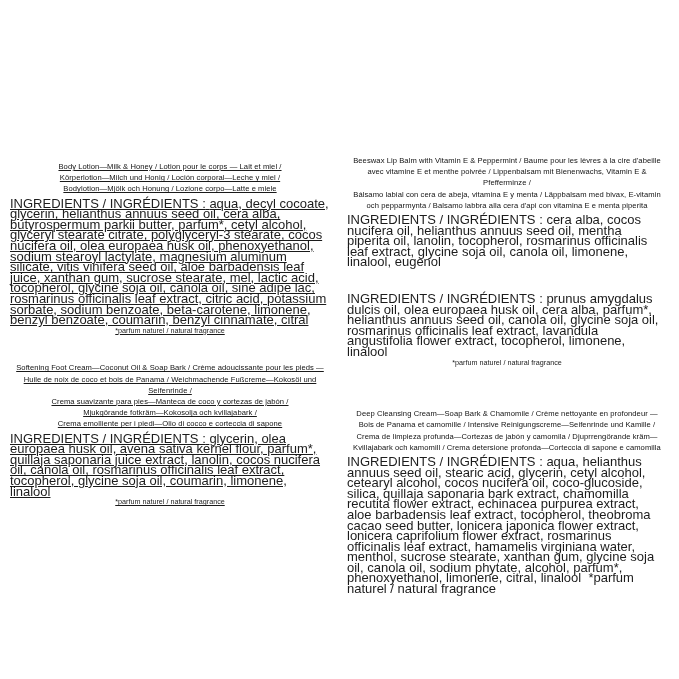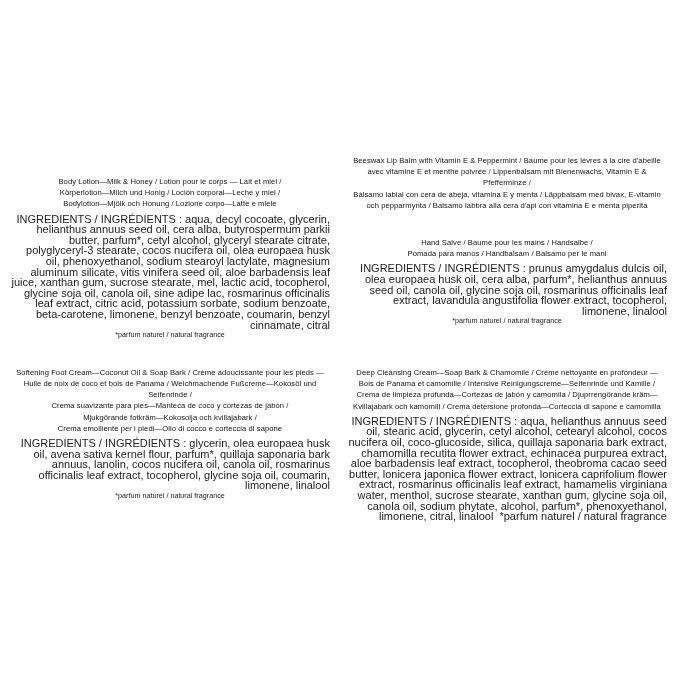--- a/index.html
+++ b/index.html
@@ -18,23 +18,24 @@
     position: relative;
     width: 679px;
     height: 679px;
   }
   .col {
     position: absolute;
     box-sizing: border-box;
   }
   .col-left {
     left: 0px;
-    top: 16px;
+    top: 1px;
     width: 340px;
     padding: 0 8px;
+    text-decoration: underline;
   }
   .col-right {
     left: 337px;
     top: 0px;
     width: 340px;
     padding: 0 8px;
   }
   .block {
     margin: 0 0 26px 0;
     text-align: center;
@@ -42,27 +43,27 @@
   .title {
     font-size: 7.6px;
     line-height: 11.2px;
     font-weight: 400;
     color: #111111;
     letter-spacing: 0.01em;
     margin: 0 0 4px 0;
     padding: 0 6px;
   }
   .ingredients {
-    font-size: 11px;
+    font-size: 13px;
     line-height: 10.6px;
     font-weight: 400;
     color: #1c1c1c;
     margin: 0;
     padding: 0 2px;
-    text-align: right;
+    text-align: left;
   }
   .ingredients .lead {
     font-weight: 400;
   }
   .fragrance {
     font-size: 7.2px;
     line-height: 10.6px;
     margin: 0;
     text-align: center;
   }
@@ -82,35 +83,35 @@
   <div class="col col-left">
 
     <div class="block" id="blk-body-lotion">
       <div class="title w-narrow">Body Lotion—Milk &amp; Honey / Lotion pour le corps — Lait et miel /<br>Körperlotion—Milch und Honig / Loción corporal—Leche y miel /<br>Bodylotion—Mjölk och Honung / Lozione corpo—Latte e miele</div>
       <div class="ingredients"><span class="lead">INGREDIENTS / INGRÉDIENTS :</span> <span>aqua, decyl cocoate, glycerin, helianthus annuus seed oil, cera alba, butyrospermum parkii butter, parfum*, cetyl alcohol, glyceryl stearate citrate, polyglyceryl-3 stearate, cocos nucifera oil, olea europaea husk oil, phenoxyethanol, sodium stearoyl lactylate, magnesium aluminum silicate, vitis vinifera seed oil, aloe barbadensis leaf juice, xanthan gum, sucrose stearate, mel, lactic acid, tocopherol, glycine soja oil, canola oil, sine adipe lac, rosmarinus officinalis leaf extract, citric acid, potassium sorbate, sodium benzoate, beta-carotene, limonene, benzyl benzoate, coumarin, benzyl cinnamate, citral</span></div>
       <div class="fragrance">*parfum naturel / natural fragrance</div>
     </div>
 
     <div class="block" id="blk-foot-cream">
       <div class="title">Softening Foot Cream—Coconut Oil &amp; Soap Bark / Crème adoucissante pour les pieds —<br>Huile de noix de coco et bois de Panama / Weichmachende Fußcreme—Kokosöl und Seifenrinde /<br>Crema suavizante para pies—Manteca de coco y cortezas de jabón /<br>Mjukgörande fotkräm—Kokosolja och kvillajabark /<br>Crema emolliente per i piedi—Olio di cocco e corteccia di sapone</div>
-      <div class="ingredients"><span class="lead">INGREDIENTS / INGRÉDIENTS :</span> <span>glycerin, olea europaea husk oil, avena sativa kernel flour, parfum*, quillaja saponaria bark annuus, lanolin, cocos nucifera oil, canola oil, rosmarinus officinalis leaf extract, tocopherol, glycine soja oil, coumarin, limonene, linalool</span></div>
+      <div class="ingredients"><span class="lead">INGREDIENTS / INGRÉDIENTS :</span> <span>glycerin, olea europaea husk oil, avena sativa kernel flour, parfum*, quillaja saponaria juice extract, lanolin, cocos nucifera oil, canola oil, rosmarinus officinalis leaf extract, tocopherol, glycine soja oil, coumarin, limonene, linalool</span></div>
       <div class="fragrance">*parfum naturel / natural fragrance</div>
     </div>
 
   </div>
 
   <div class="col col-right">
 
     <div class="block" id="blk-lip-balm">
       <div class="title">Beeswax Lip Balm with Vitamin E &amp; Peppermint / Baume pour les lèvres à la cire d'abeille<br>avec vitamine E et menthe poivrée / Lippenbalsam mit Bienenwachs, Vitamin E &amp; Pfefferminze /<br>Bálsamo labial con cera de abeja, vitamina E y menta / Läppbalsam med bivax, E-vitamin<br>och pepparmynta / Balsamo labbra alla cera d'api con vitamina E e menta piperita</div>
+      <div class="ingredients"><span class="lead">INGREDIENTS / INGRÉDIENTS :</span> <span>cera alba, cocos nucifera oil, helianthus annuus seed oil, mentha piperita oil, lanolin, tocopherol, rosmarinus officinalis leaf extract, glycine soja oil, canola oil, limonene, linalool, eugenol</span></div>
       <div class="fragrance"></div>
     </div>
 
     <div class="block" id="blk-hand-salve">
-      <div class="title">Hand Salve / Baume pour les mains / Handsalbe /<br>Pomada para manos / Handbalsam / Balsamo per le mani</div>
       <div class="ingredients"><span class="lead">INGREDIENTS / INGRÉDIENTS :</span> <span>prunus amygdalus dulcis oil, olea europaea husk oil, cera alba, parfum*, helianthus annuus seed oil, canola oil, glycine soja oil, rosmarinus officinalis leaf extract, lavandula angustifolia flower extract, tocopherol, limonene, linalool</span></div>
       <div class="fragrance">*parfum naturel / natural fragrance</div>
     </div>
 
     <div class="block" id="blk-deep-cream">
       <div class="title">Deep Cleansing Cream—Soap Bark &amp; Chamomile / Crème nettoyante en profondeur —<br>Bois de Panama et camomille / Intensive Reinigungscreme—Seifenrinde und Kamille /<br>Crema de limpieza profunda—Cortezas de jabón y camomila / Djuprrengörande kräm—<br>Kvillajabark och kamomill / Crema detersione profonda—Corteccia di sapone e camomilla</div>
       <div class="ingredients"><span class="lead">INGREDIENTS / INGRÉDIENTS :</span> <span>aqua, helianthus annuus seed oil, stearic acid, glycerin, cetyl alcohol, cetearyl alcohol, cocos nucifera oil, coco-glucoside, silica, quillaja saponaria bark extract, chamomilla recutita flower extract, echinacea purpurea extract, aloe barbadensis leaf extract, tocopherol, theobroma cacao seed butter, lonicera japonica flower extract, lonicera caprifolium flower extract, rosmarinus officinalis leaf extract, hamamelis virginiana water, menthol, sucrose stearate, xanthan gum, glycine soja oil, canola oil, sodium phytate, alcohol, parfum*, phenoxyethanol, limonene, citral, linalool</span> &nbsp;<span>*parfum naturel / natural fragrance</span></div>
     </div>
 
   </div>

